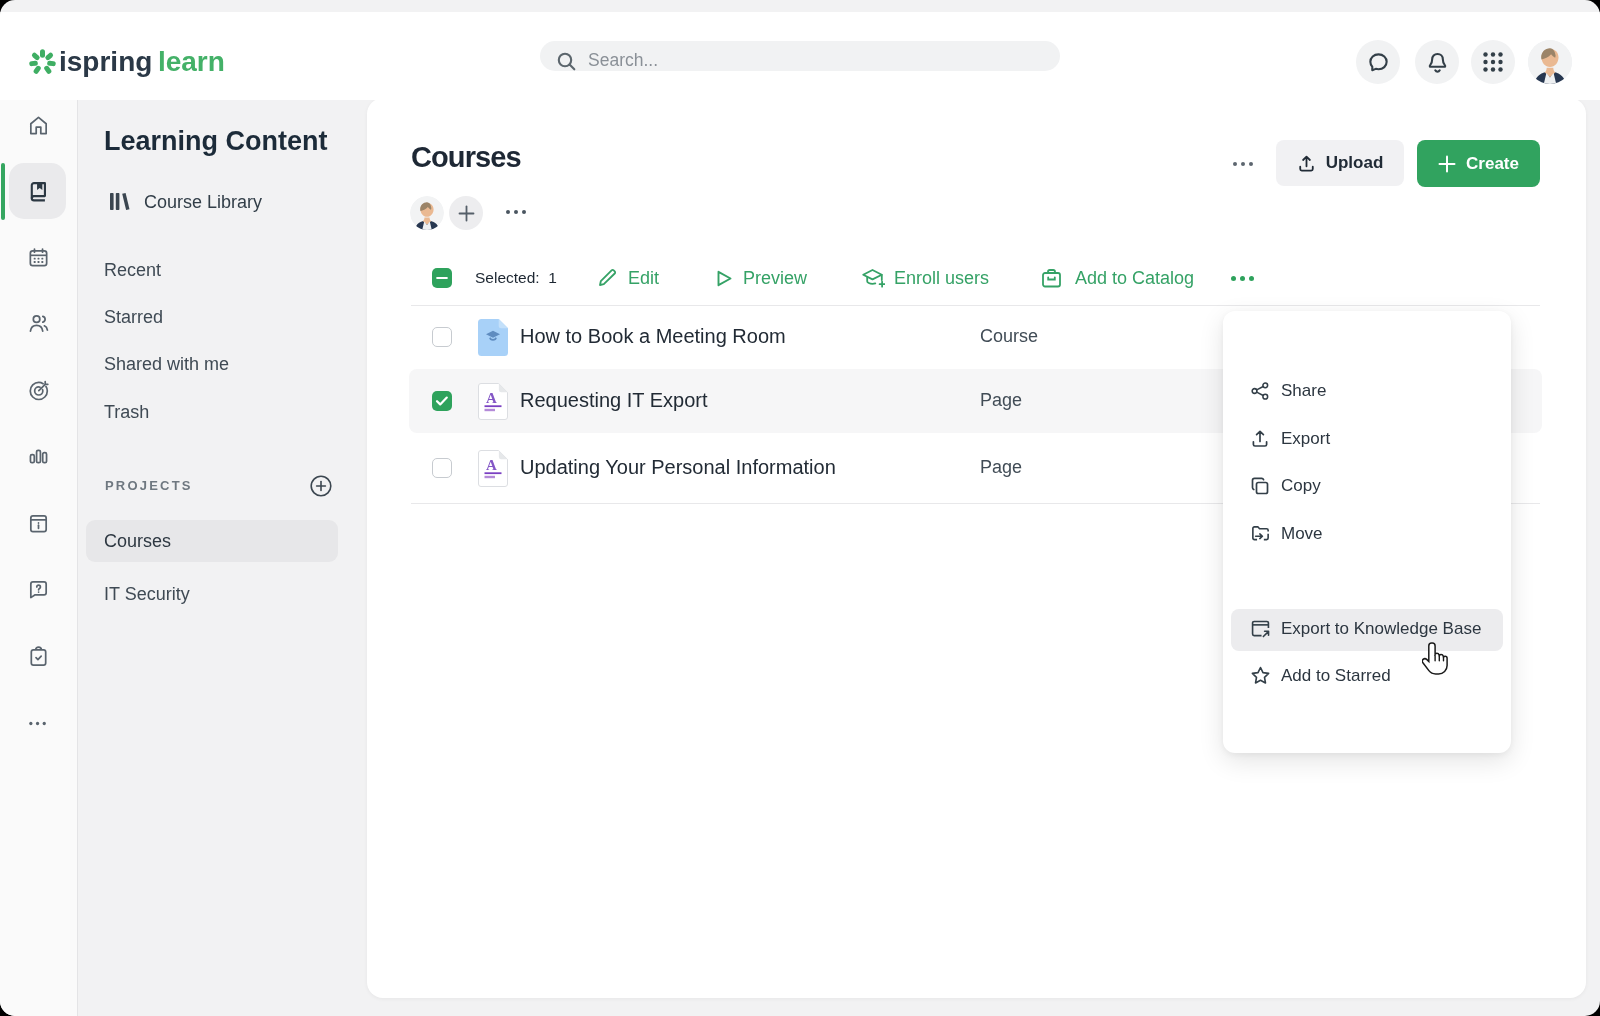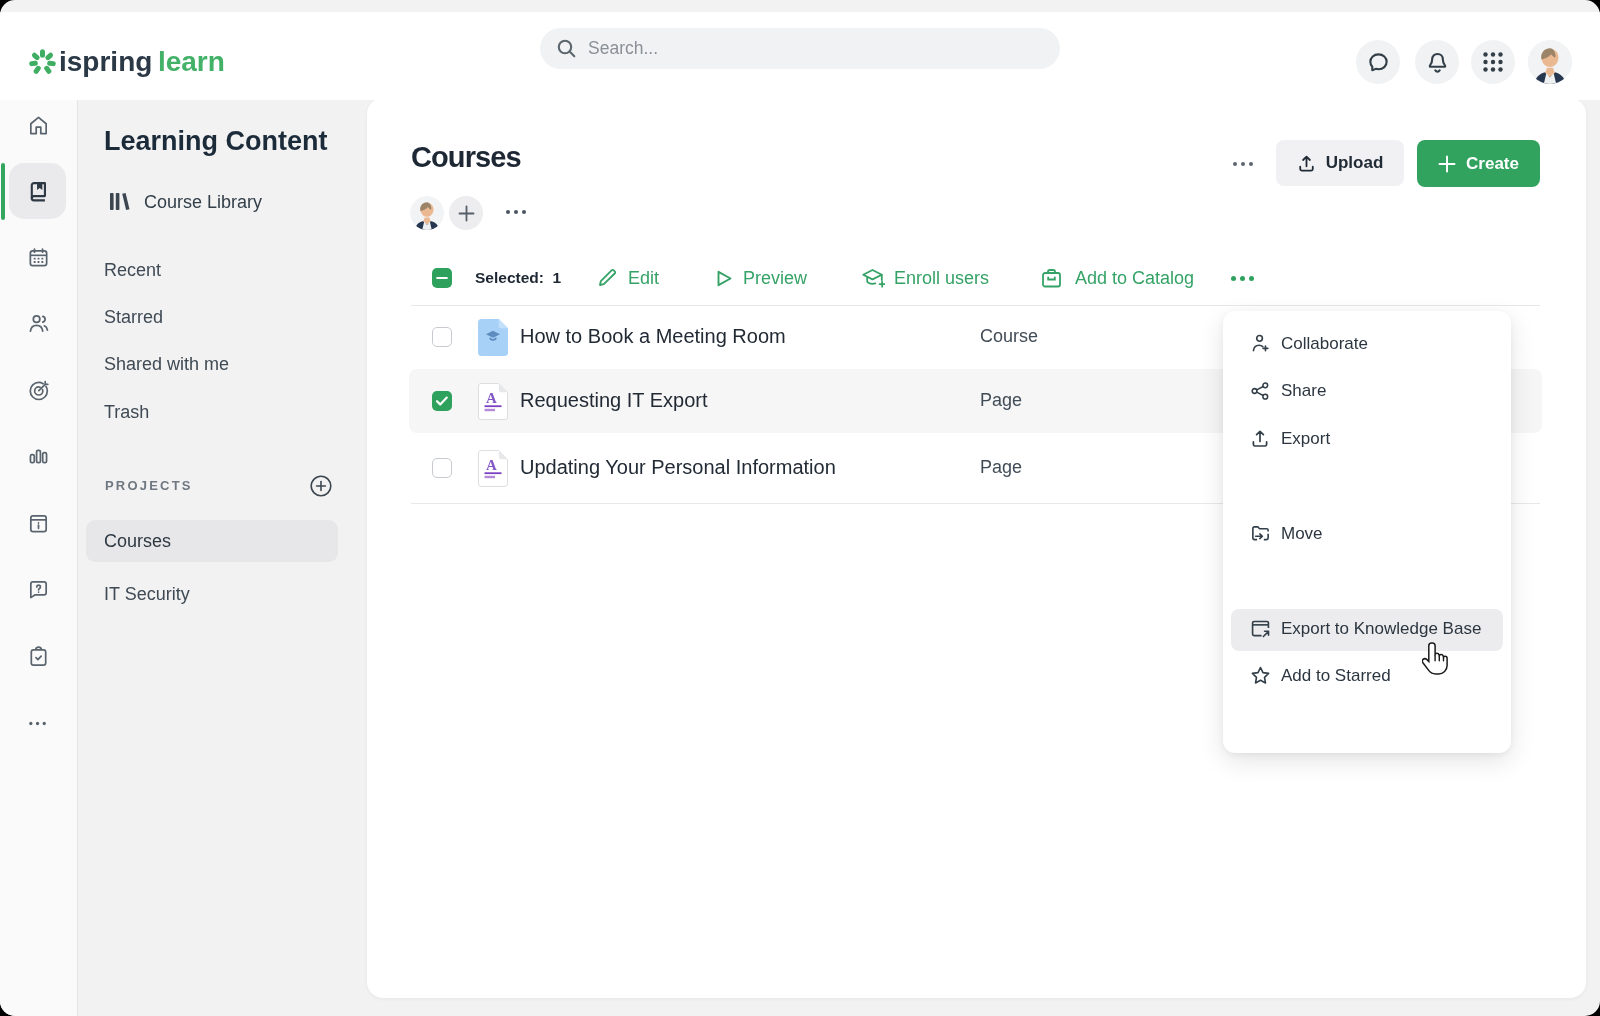--- a/index.html
+++ b/index.html
@@ -5,21 +5,21 @@
 * { margin:0; padding:0; box-sizing:border-box; }
 html,body { width:1600px; height:1016px; background:#000; font-family:"Liberation Sans", sans-serif; }
 .win { position:absolute; left:0; top:0; width:1600px; height:1016px; border-radius:15px; overflow:hidden; background:#f2f2f3; }
 .abs { position:absolute; }
 
 
 .topbar { position:absolute; left:0; top:0; width:1600px; height:88px; background:#fff;margin-top:12px; }
 .logo { position:absolute; left:29px; top:35px; height:30px; display:flex; align-items:center; }
 .logotext { font-size:28px; font-weight:bold; color:#2b3947; letter-spacing:0px; margin-left:3px; }
 .logotext .grn { color:#44b168; font-weight:bold; }
-.search { position:absolute; left:540px; top:16px; width:520px; height:41px; border-radius:21px; background:#f1f2f3; display:flex; align-items:center; }
+.search { position:absolute; left:540px; top:29px; width:520px; height:30px; border-radius:21px; background:#f1f2f3; display:flex; align-items:flex-end; }
 .search .stext { color:#8a9097; font-size:17.5px; margin-left:12px; }
 .hicon { position:absolute; top:28px; width:44px; height:44px; border-radius:50%; background:#f1f2f3; display:flex; align-items:center; justify-content:center; }
 
 
 .rail { position:absolute; left:0; top:88px; width:78px; height:928px; background:#fafafa; border-right:1px solid #e4e4e6; }
 .railsel { position:absolute; left:9px; top:75px; width:57px; height:56px; border-radius:15px; background:#eaeaec; }
 .railbar { position:absolute; left:1px; top:75px; width:3.5px; height:57px; border-radius:3px; background:#35a660; }
 .ric { position:absolute; left:27px; width:23px; height:23px; }
 
 
@@ -35,21 +35,21 @@
 .dots3 { display:flex; gap:4px; }
 .dots3 i { width:4px; height:4px; border-radius:50%; background:#5d666f; }
 .btn-upload { position:absolute; left:909px; top:42px; width:128px; height:46px; border-radius:8px; background:#f1f1f3; display:flex; align-items:center; justify-content:center; font-size:17px; font-weight:bold; color:#212b36; }
 .btn-create { position:absolute; left:1050px; top:42px; width:123px; height:47px; border-radius:8px; background:#31a35f; display:flex; align-items:center; justify-content:center; font-size:17px; font-weight:bold; color:#fff; }
 .avmini { position:absolute; left:43px; top:98px; width:34px; height:34px; border-radius:50%; overflow:hidden; }
 .plusmini { position:absolute; left:82px; top:98px; width:34px; height:34px; border-radius:50%; background:#ededef; display:flex; align-items:center; justify-content:center; }
 
 
 .tbar { position:absolute; left:0; top:160px; width:1219px; height:40px; }
 .tb-cb { position:absolute; left:65px; top:10px; width:20px; height:20px; border-radius:5px; background:#2ea25c; }
-.tb-sel { position:absolute; left:108px; top:11px; font-size:15.5px; font-weight:bold; color:#1d2732; }
+.tb-sel { position:absolute; left:108px; top:11px; font-size:15.5px; font-weight:normal; color:#1d2732; }
 .tb-item { position:absolute; top:9px; display:flex; align-items:center; font-size:18px; color:#35a266; height:22px; }
 .tdiv { position:absolute; left:44px; top:207px; width:1129px; height:1px; background:#e8e8ea; }
 
 
 .rowhl { position:absolute; left:42px; top:271px; width:1133px; height:64px; border-radius:8px; background:#f6f6f7; }
 .row { position:absolute; left:0; width:1219px; height:66px; }
 .row .cb { position:absolute; left:65px; top:23px; width:20px; height:20px; border-radius:5px; border:1.5px solid #c7cbd0; background:#fff; }
 .row .cbg { position:absolute; left:65px; top:23px; width:20px; height:20px; border-radius:5px; background:#2ea25c; }
 .row .ricon { position:absolute; left:111px; top:15px; }
 .row .title { position:absolute; left:153px; top:23px; font-size:20px; line-height:18px; color:#222b35; }
@@ -277,50 +277,49 @@
         <path d="M6.5 23.2h17" stroke="#7a3fc2" stroke-width="1.8"></path>
         <path d="M6.5 27h10.5" stroke="#b48ad8" stroke-width="2.4"></path>
       </svg>
       <div class="title">Updating Your Personal Information</div>
       <div class="type">Page</div>
     </div>
     <div class="bdiv"></div>
   </div>
   <div class="menu">
     <div class="mhl"></div>
-    <div class="mi" style="top:9px">
-      <div class="mic">
-          <svg width="21" height="21" viewBox="0 0 22 22" fill="none" stroke="#333f48" stroke-width="1.7">
-            <circle cx="10" cy="5.6" r="3"></circle>
-            <path d="M3.6 18.4c.4-3.3 2.8-5.6 5.9-5.6 1.5 0 2.9.6 3.9 1.5" stroke-linecap="round"></path>
-            <path d="M16.2 13.6v5M13.7 16.1h5" stroke-linecap="round"></path>
-          </svg>
-        </div>
-      <div class="mt">Collaborate</div>
-    </div>
     <div class="mi" style="top:56px">
       <div class="mic">
           <svg width="20" height="20" viewBox="0 0 22 22" fill="none" stroke="#333f48" stroke-width="1.7">
             <circle cx="5" cy="11" r="2.6"></circle>
             <circle cx="16.8" cy="4.8" r="2.6"></circle>
             <circle cx="16.8" cy="17.2" r="2.6"></circle>
             <line x1="7.4" y1="9.8" x2="14.5" y2="6"></line>
             <line x1="7.4" y1="12.2" x2="14.5" y2="16"></line>
           </svg>
         </div>
       <div class="mt">Share</div>
     </div>
     <div class="mi" style="top:104px">
       <div class="mic">
           <svg width="20" height="20" viewBox="0 0 20 20" fill="none" stroke="#333f48" stroke-width="1.7">
             <path d="M10 12.5V2.6M6.6 5.7L10 2.3l3.4 3.4" stroke-linecap="round" stroke-linejoin="round"></path>
             <path d="M3.4 12.8v2.6c0 .9.7 1.6 1.6 1.6h10c.9 0 1.6-.7 1.6-1.6v-2.6" stroke-linecap="round"></path>
           </svg>
         </div>
       <div class="mt">Export</div>
+    </div>
+    <div class="mi" style="top:151px">
+      <div class="mic">
+          <svg width="20" height="20" viewBox="0 0 20 20" fill="none" stroke="#333f48" stroke-width="1.7">
+            <rect x="6.5" y="6.5" width="11" height="11" rx="1.8"></rect>
+            <path d="M3.8 13.5c-.8-.3-1.3-1-1.3-1.9V4.4c0-1.1.9-2 2-2h7.2c.9 0 1.6.5 1.9 1.3" stroke-linecap="round"></path>
+          </svg>
+        </div>
+      <div class="mt">Copy</div>
     </div>
     <div class="mi" style="top:199px">
       <div class="mic">
           <svg width="21" height="21" viewBox="0 0 22 22" fill="none" stroke="#333f48" stroke-width="1.7">
             <path d="M7.4 17.4H4.6c-.9 0-1.6-.7-1.6-1.6V5.6c0-.9.7-1.6 1.6-1.6h3.6l1.8 2h7.4c.9 0 1.6.7 1.6 1.6v1.2" stroke-linejoin="round"></path>
             <path d="M19 11.2v4.6c0 .9-.7 1.6-1.6 1.6h-2.9" stroke-linejoin="round"></path>
             <path d="M5.9 13.9h6.8M10.3 11.5l2.7 2.4-2.7 2.4" stroke-linecap="round" stroke-linejoin="round"></path>
           </svg>
         </div>
       <div class="mt">Move</div>

